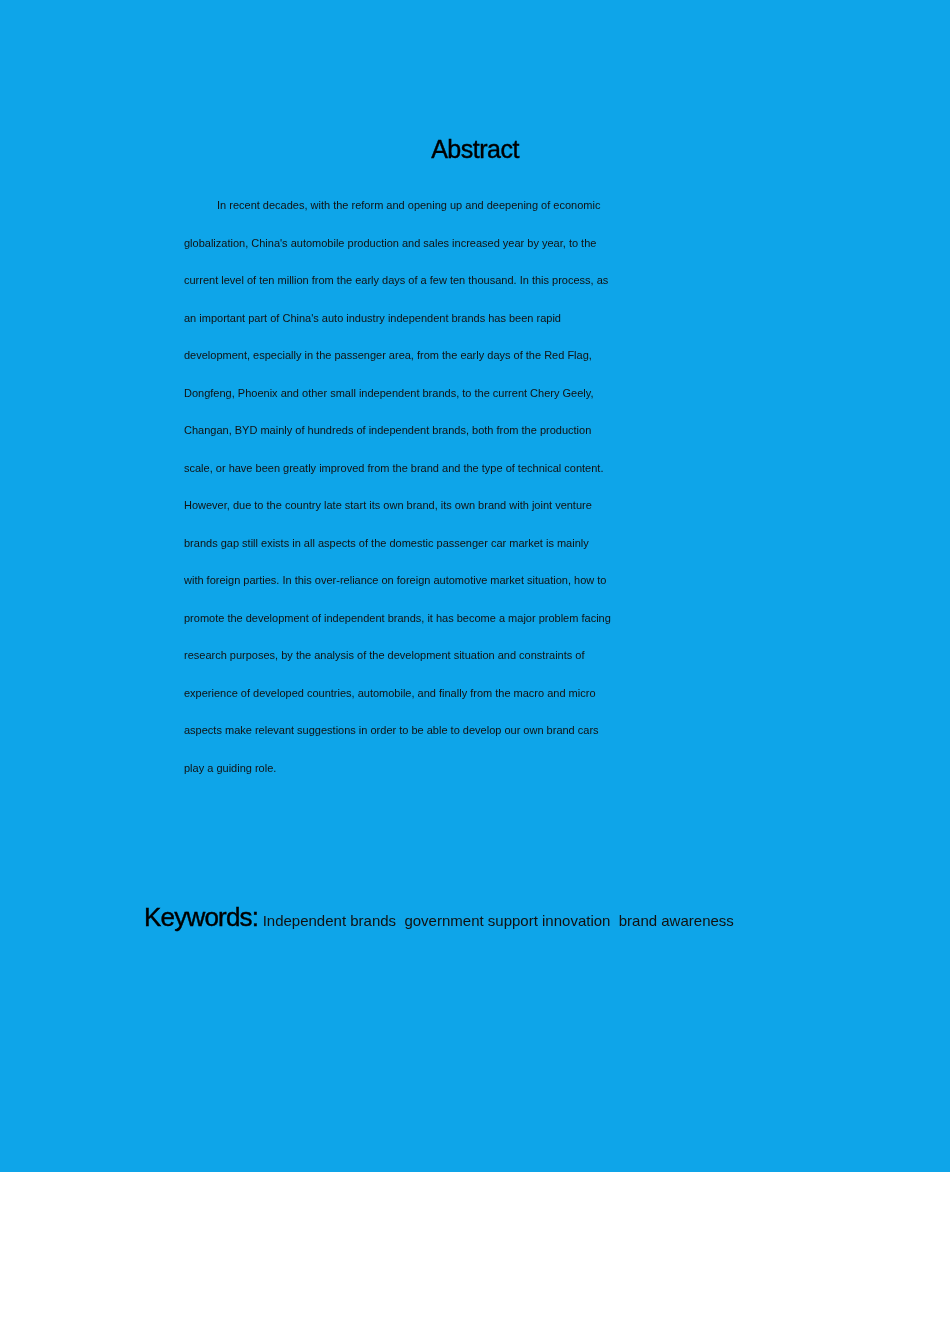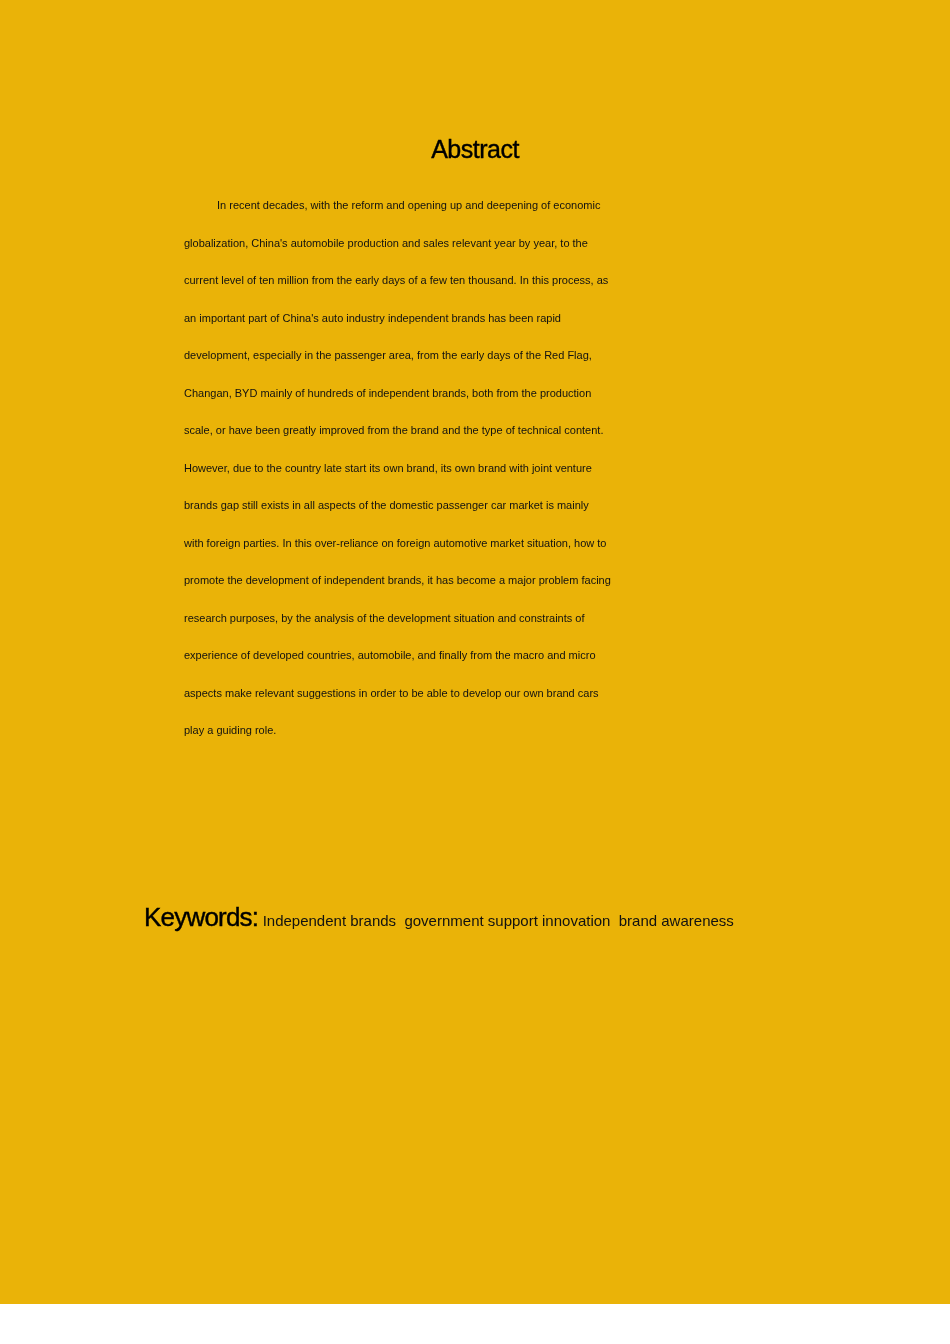--- a/index.html
+++ b/index.html
@@ -13,22 +13,22 @@
       position: relative;
       overflow: hidden;
       font-family: "Liberation Sans", sans-serif;
       color: #000000;
     }
     .page {
       position: absolute;
       left: 0;
       top: 0;
       width: 950px;
-      height: 1304px;
-      background: #eab308;
+      height: 1172px;
+      background: #0ea5e9;
     }
     .title {
       position: absolute;
       top: 133px;
       left: 0;
       width: 950px;
       text-align: center;
       font-size: 25px;
       font-weight: normal;
       letter-spacing: -0.5px;
@@ -80,24 +80,25 @@
     }
   </style>
 </head>
 <body>
 
 <div class="page">
   <h1 class="title">Abstract</h1>
 
   <ul class="body-lines">
     <li class="indent">In recent decades, with the reform and opening up and deepening of economic</li>
-    <li>globalization, China's automobile production and sales relevant year by year, to the</li>
+    <li>globalization, China's automobile production and sales increased year by year, to the</li>
     <li>current level of ten million from the early days of a few ten thousand. In this process, as</li>
     <li>an important part of China's auto industry independent brands has been rapid</li>
     <li>development, especially in the passenger area, from the early days of the Red Flag,</li>
+    <li>Dongfeng, Phoenix and other small independent brands, to the current Chery Geely,</li>
     <li>Changan, BYD mainly of hundreds of independent brands, both from the production</li>
     <li>scale, or have been greatly improved from the brand and the type of technical content.</li>
     <li>However, due to the country late start its own brand, its own brand with joint venture</li>
     <li>brands gap still exists in all aspects of the domestic passenger car market is mainly</li>
     <li>with foreign parties. In this over-reliance on foreign automotive market situation, how to</li>
     <li>promote the development of independent brands, it has become a major problem facing</li>
     <li>research purposes, by the analysis of the development situation and constraints of</li>
     <li>experience of developed countries, automobile, and finally from the macro and micro</li>
     <li>aspects make relevant suggestions in order to be able to develop our own brand cars</li>
     <li>play a guiding role.</li>

